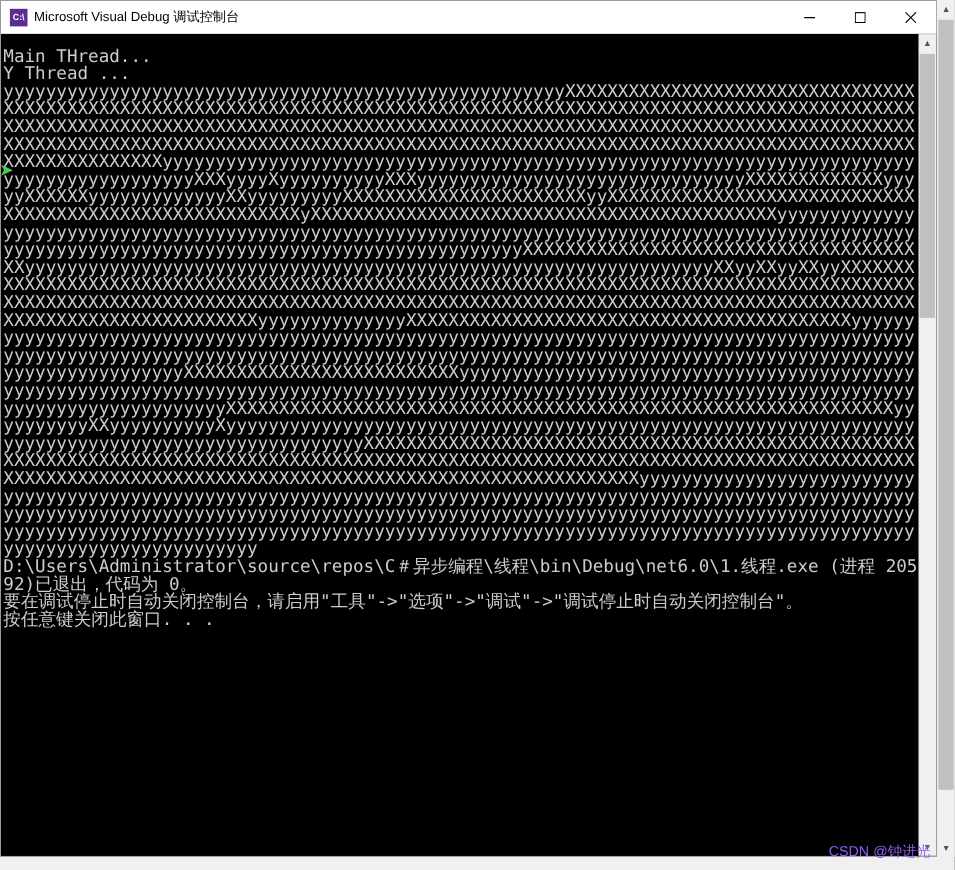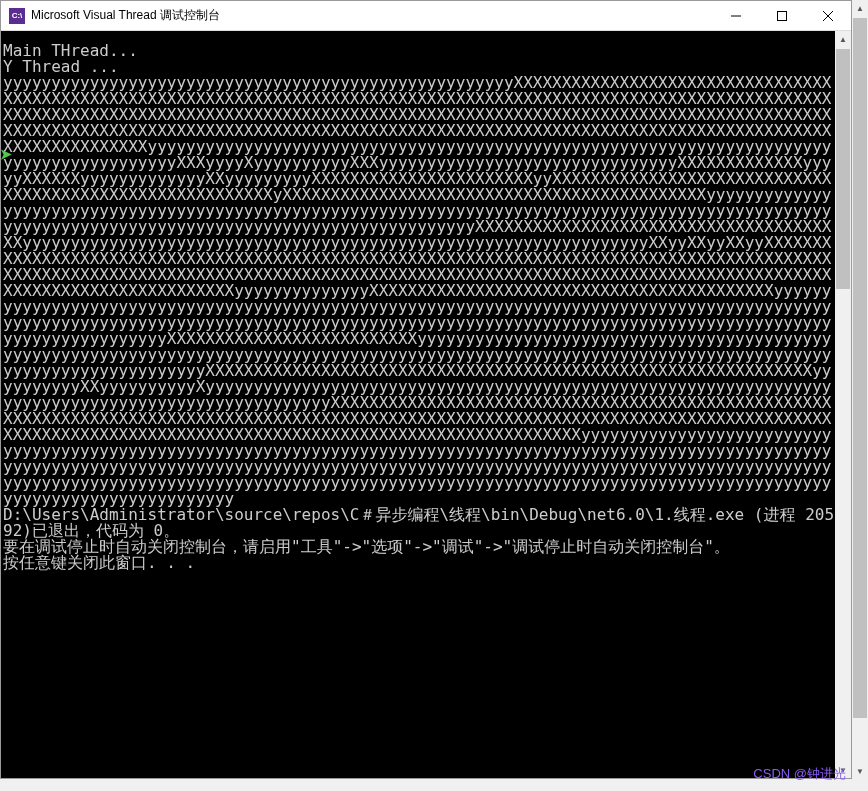--- a/index.html
+++ b/index.html
@@ -137,21 +137,21 @@
     }
   </style>
 </head>
 <body>
 
 <div class="window">
   <div class="titlebar">
     <div class="titlebar-icon">
       <span>C:\</span>
     </div>
-    <div class="titlebar-title">Microsoft Visual Thread 调试控制台</div>
+    <div class="titlebar-title">Microsoft Visual Debug 调试控制台</div>
     <div class="titlebar-buttons">
       <div class="titlebar-btn">
         <svg viewBox="0 0 10 10">
             <line x1="0" y1="5" x2="10" y2="5" stroke="currentColor" stroke-width="1"></line>
           </svg>
       </div>
       <div class="titlebar-btn">
         <svg viewBox="0 0 10 10">
             <rect x="0.5" y="0.5" width="9" height="9" fill="none" stroke="currentColor" stroke-width="1"></rect>
           </svg>

